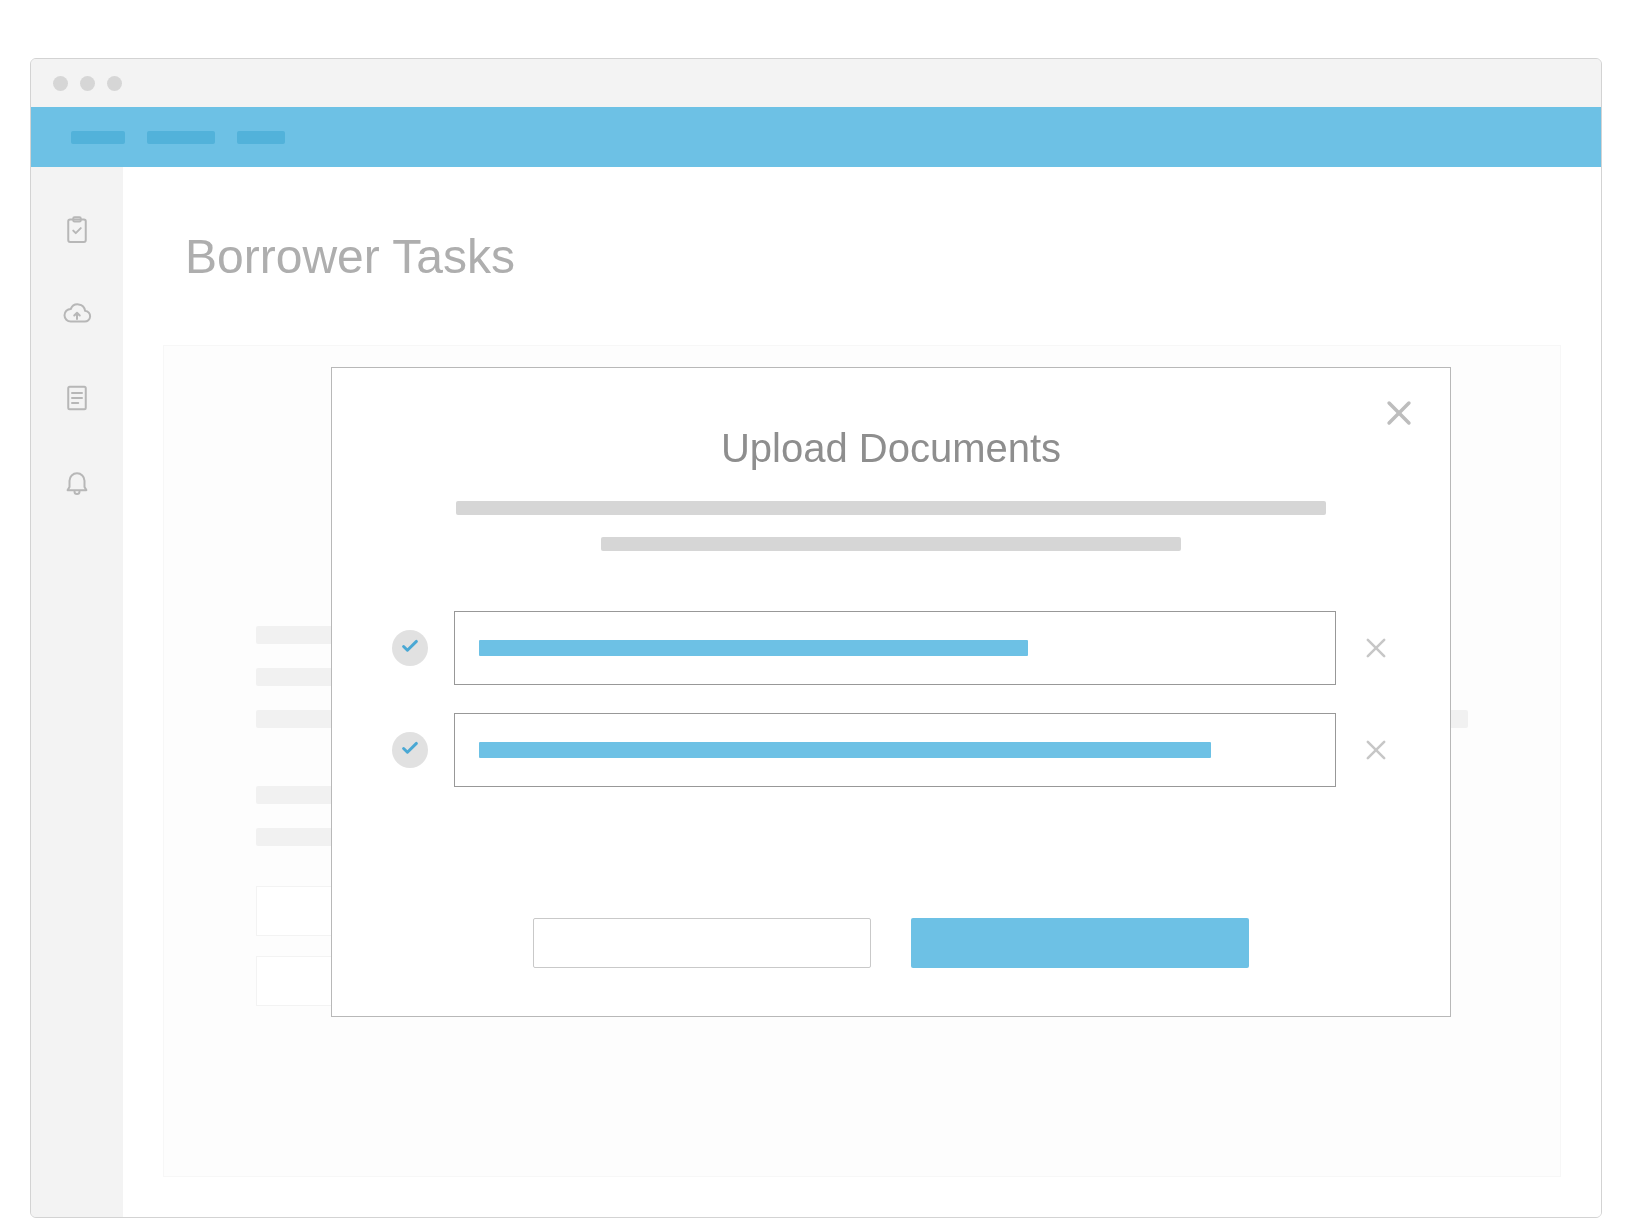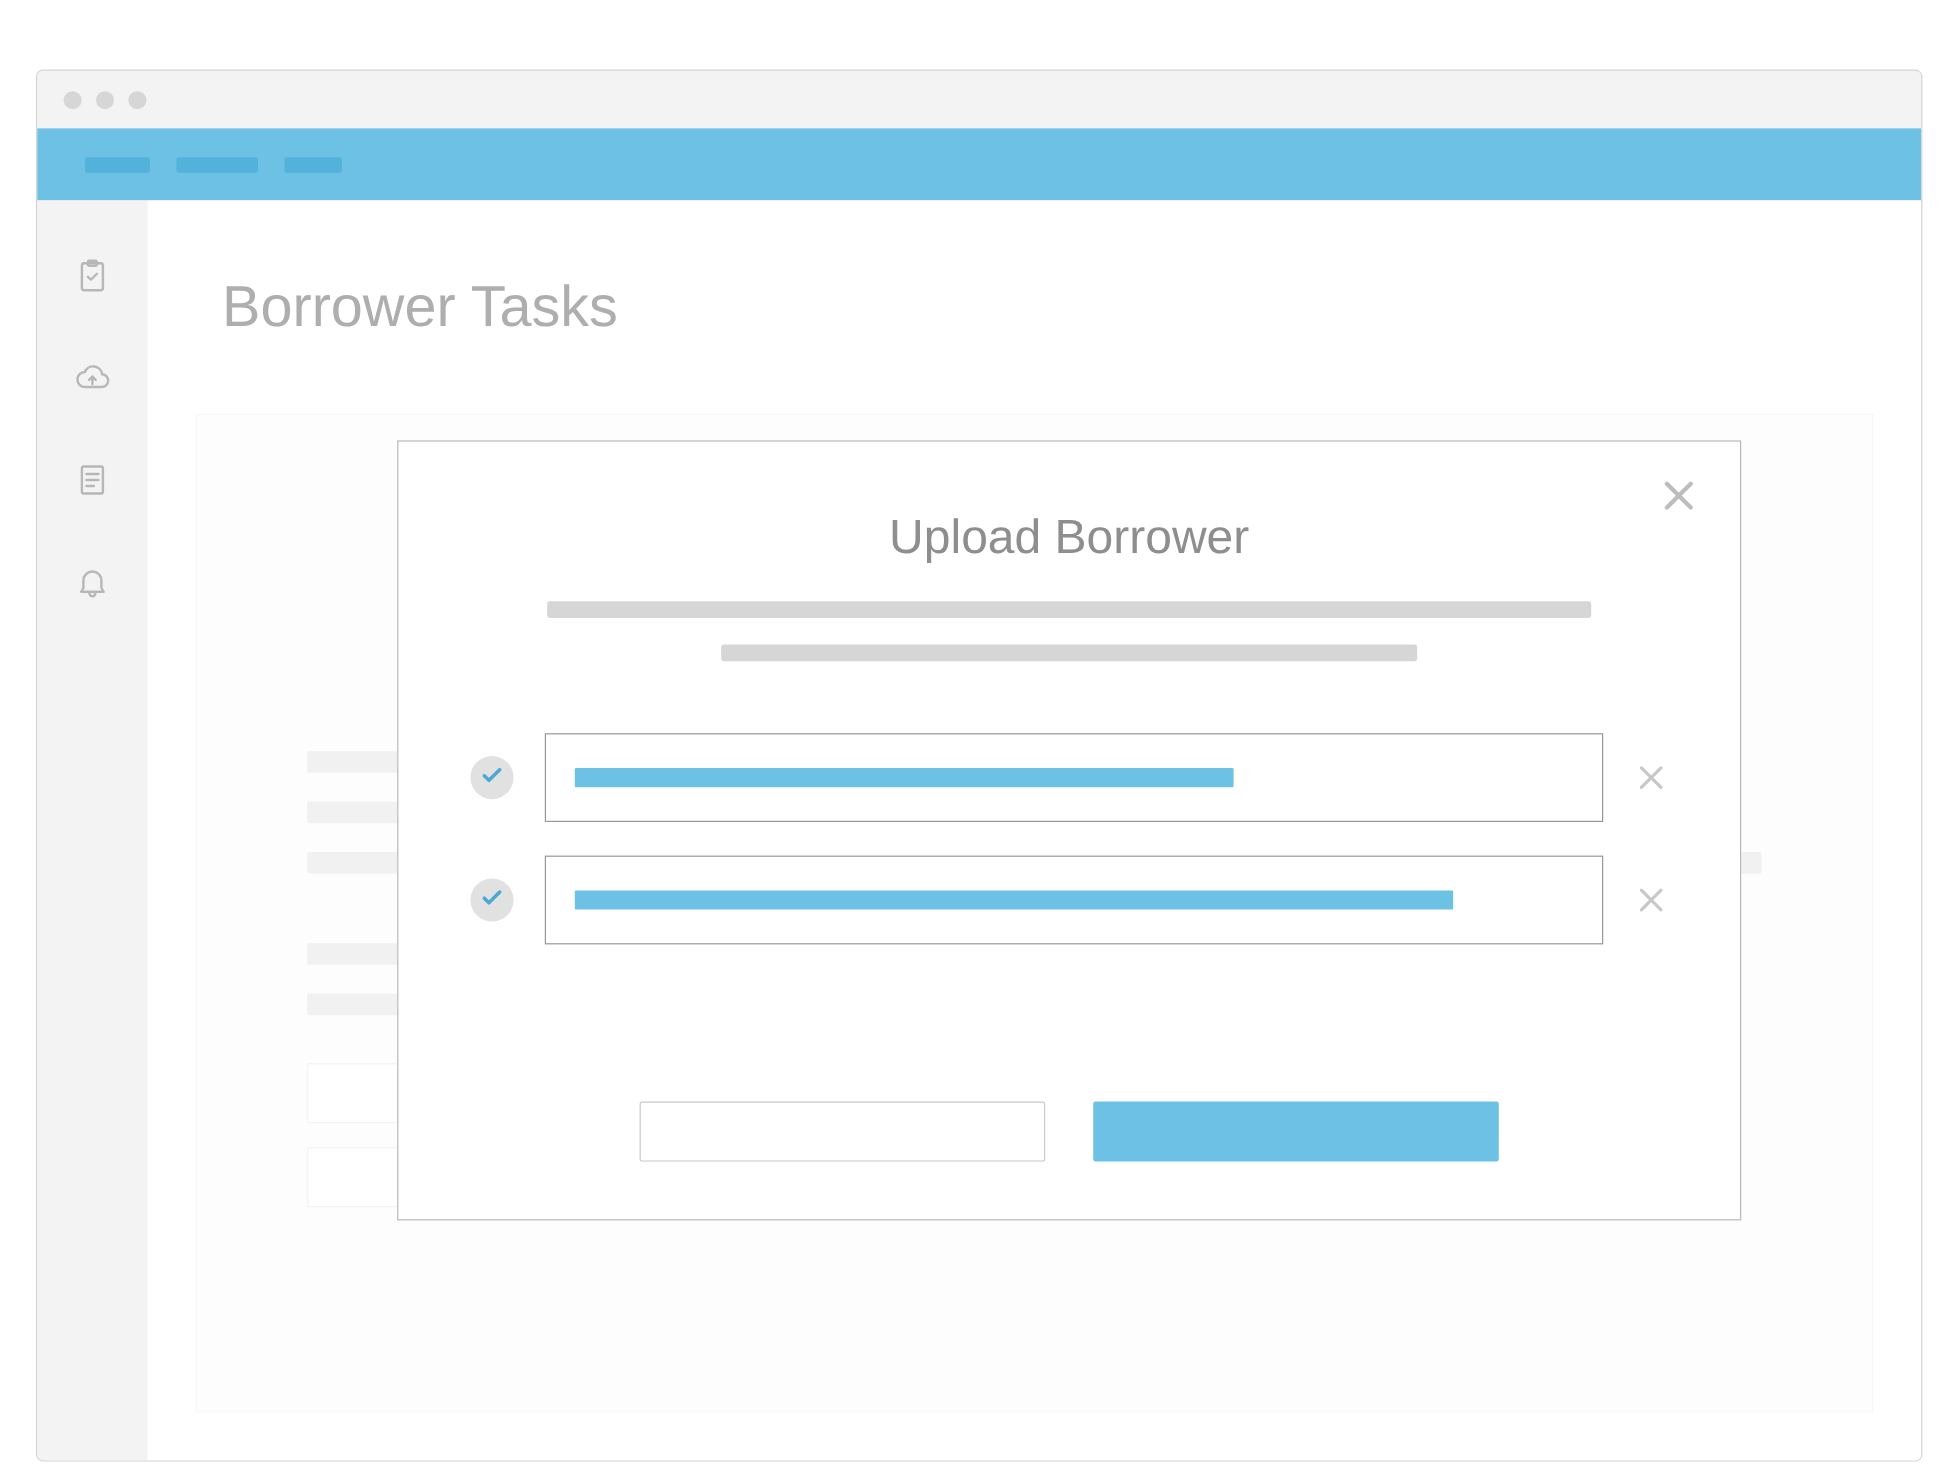--- a/index.html
+++ b/index.html
@@ -321,21 +321,21 @@
     <div class="modal">
       <div class="modal-close">
         <span>
           <svg viewBox="0 0 24 24">
               <line class="stroke" x1="5" y1="5" x2="19" y2="19"></line>
               <line class="stroke" x1="19" y1="5" x2="5" y2="19"></line>
             </svg>
         </span>
       </div>
 
-      <div class="modal-title">Upload Borrower</div>
+      <div class="modal-title">Upload Documents</div>
 
       <div class="sub-lines">
         <div class="sub-line w1"></div>
         <div class="sub-line w2"></div>
       </div>
 
       <div class="upload-list">
 
         <div class="upload-row">
           <div class="check-badge">

